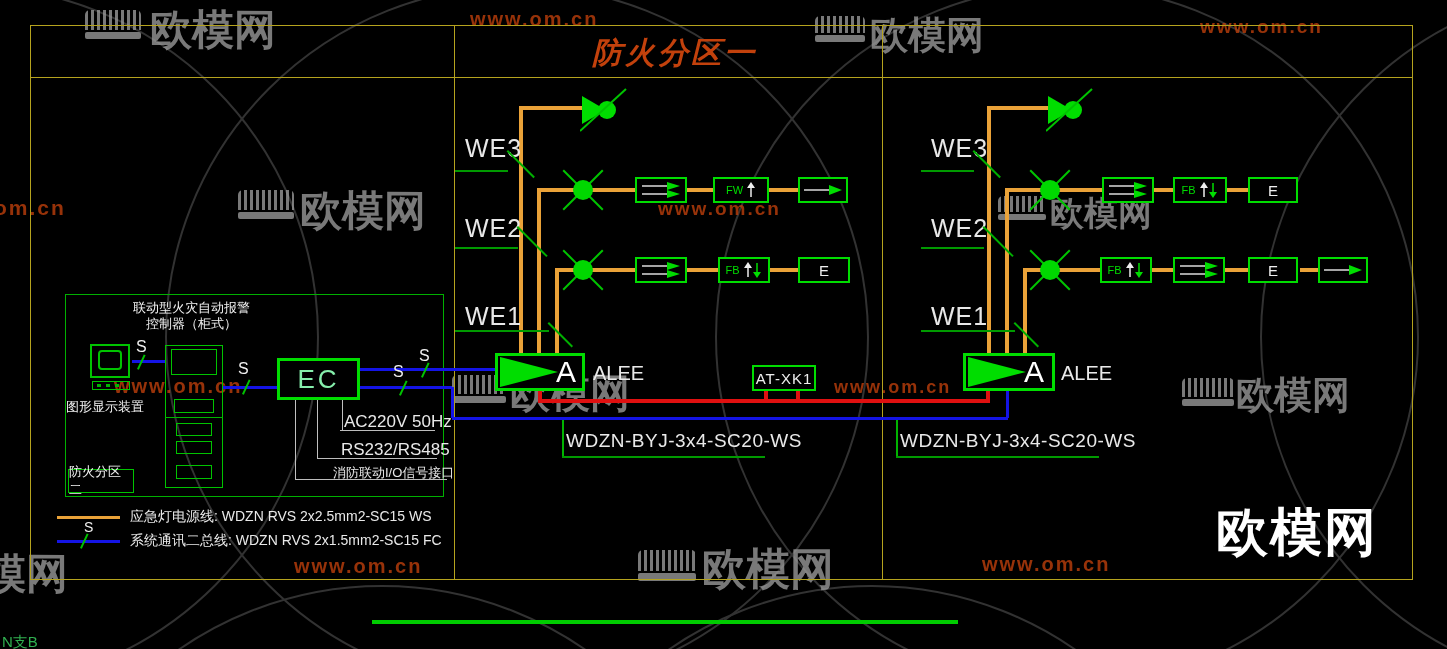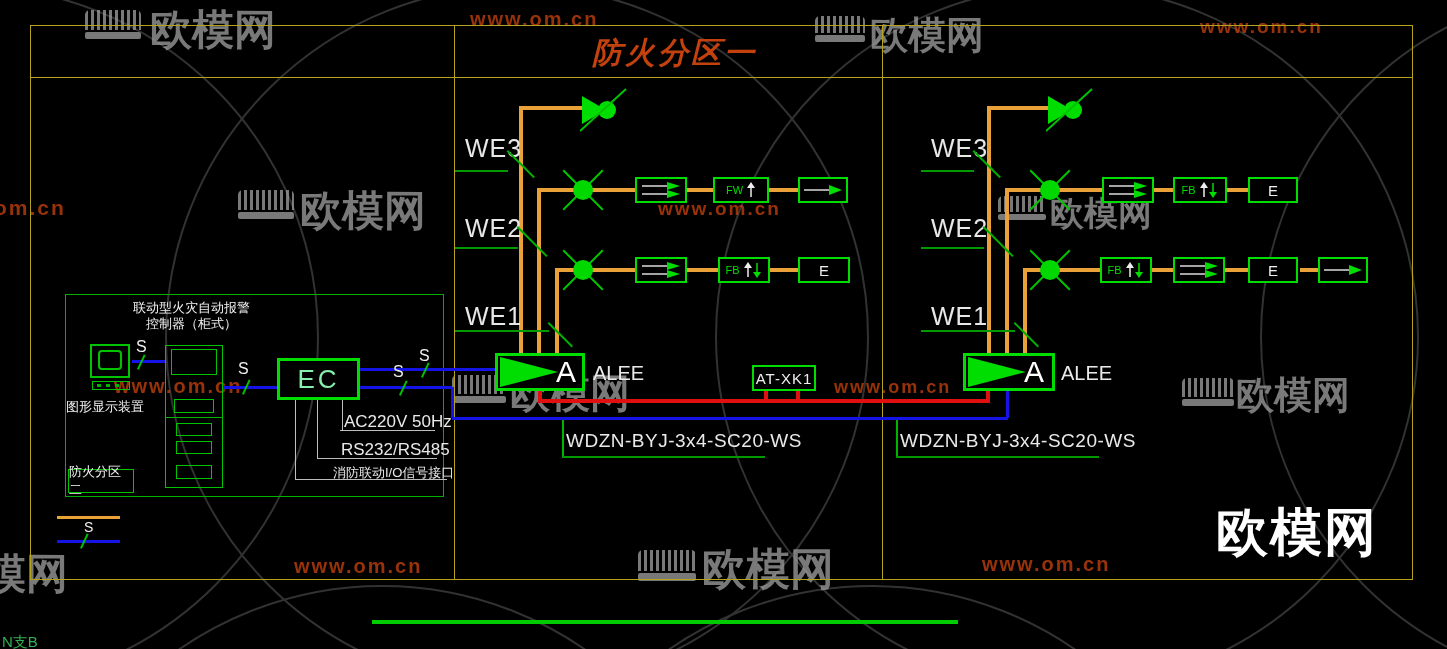--- a/index.html
+++ b/index.html
@@ -345,23 +345,25 @@
   </div>
 
   <div class="box box3" style="left:963px;top:353px;width:92px;height:38px;"></div>
   <svg class="abs" style="left:966px;top:355px;" width="62" height="34">
     <polygon points="2,2 2,32 60,17" fill="#00dd00"></polygon>
   </svg>
   <div class="t" style="left:1024px;top:355px;font-size:30px;font-weight:300;color:#fff;">A</div>
   <div class="t" style="left:1061px;top:362px;font-size:20px;">ALEE</div>
 
   <div class="h or" style="left:57px;top:516px;width:63px;height:3px;"></div>
+  <div class="t" style="left:130px;top:508px;font-size:14px;">应急灯电源线: WDZN RVS 2x2.5mm2-SC15 WS</div>
   <div class="h bl" style="left:57px;top:540px;width:63px;height:3px;"></div>
   <div class="slash" style="left:80px;top:548px;"></div>
   <div class="stext" style="left:84px;top:519px;font-size:14px;">S</div>
+  <div class="t" style="left:130px;top:532px;font-size:14px;">系统通讯二总线: WDZN RVS 2x1.5mm2-SC15 FC</div>
 
   <div class="h" style="left:372px;top:620px;width:586px;height:4px;background:#00cc00;"></div>
 
   <div class="t" style="left:1216px;top:498px;font-size:52px;font-weight:700;color:#fff;letter-spacing:2px;">欧模网</div>
 
   <div class="t" style="left:2px;top:633px;font-size:15px;color:#30b050;">N支B</div>
 
 </div>
 
 </body></html>

